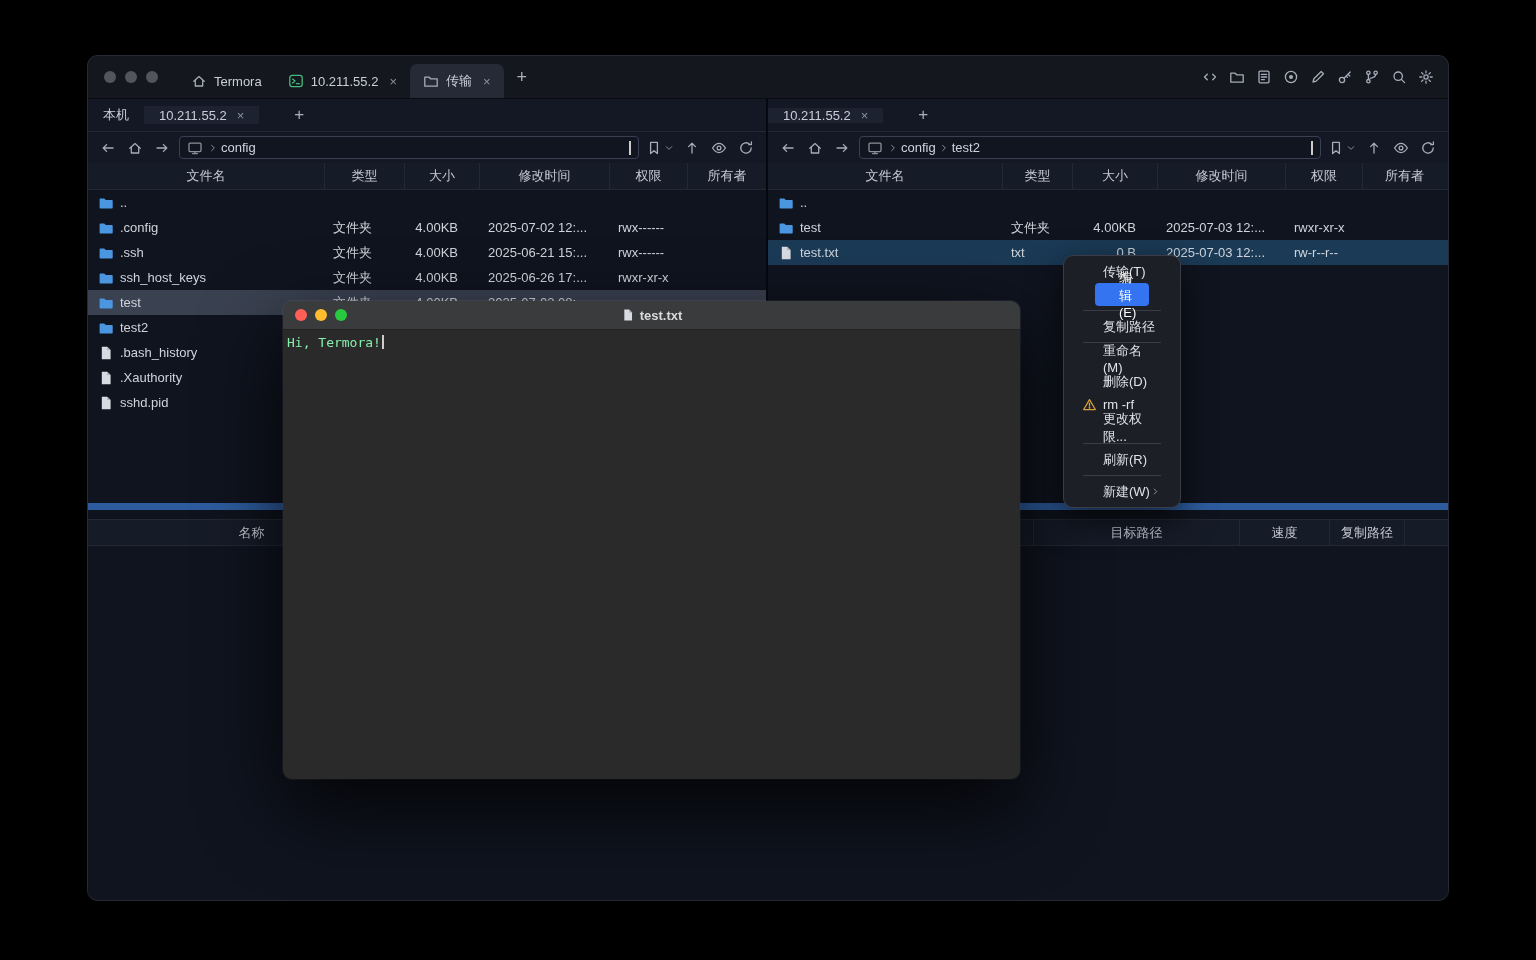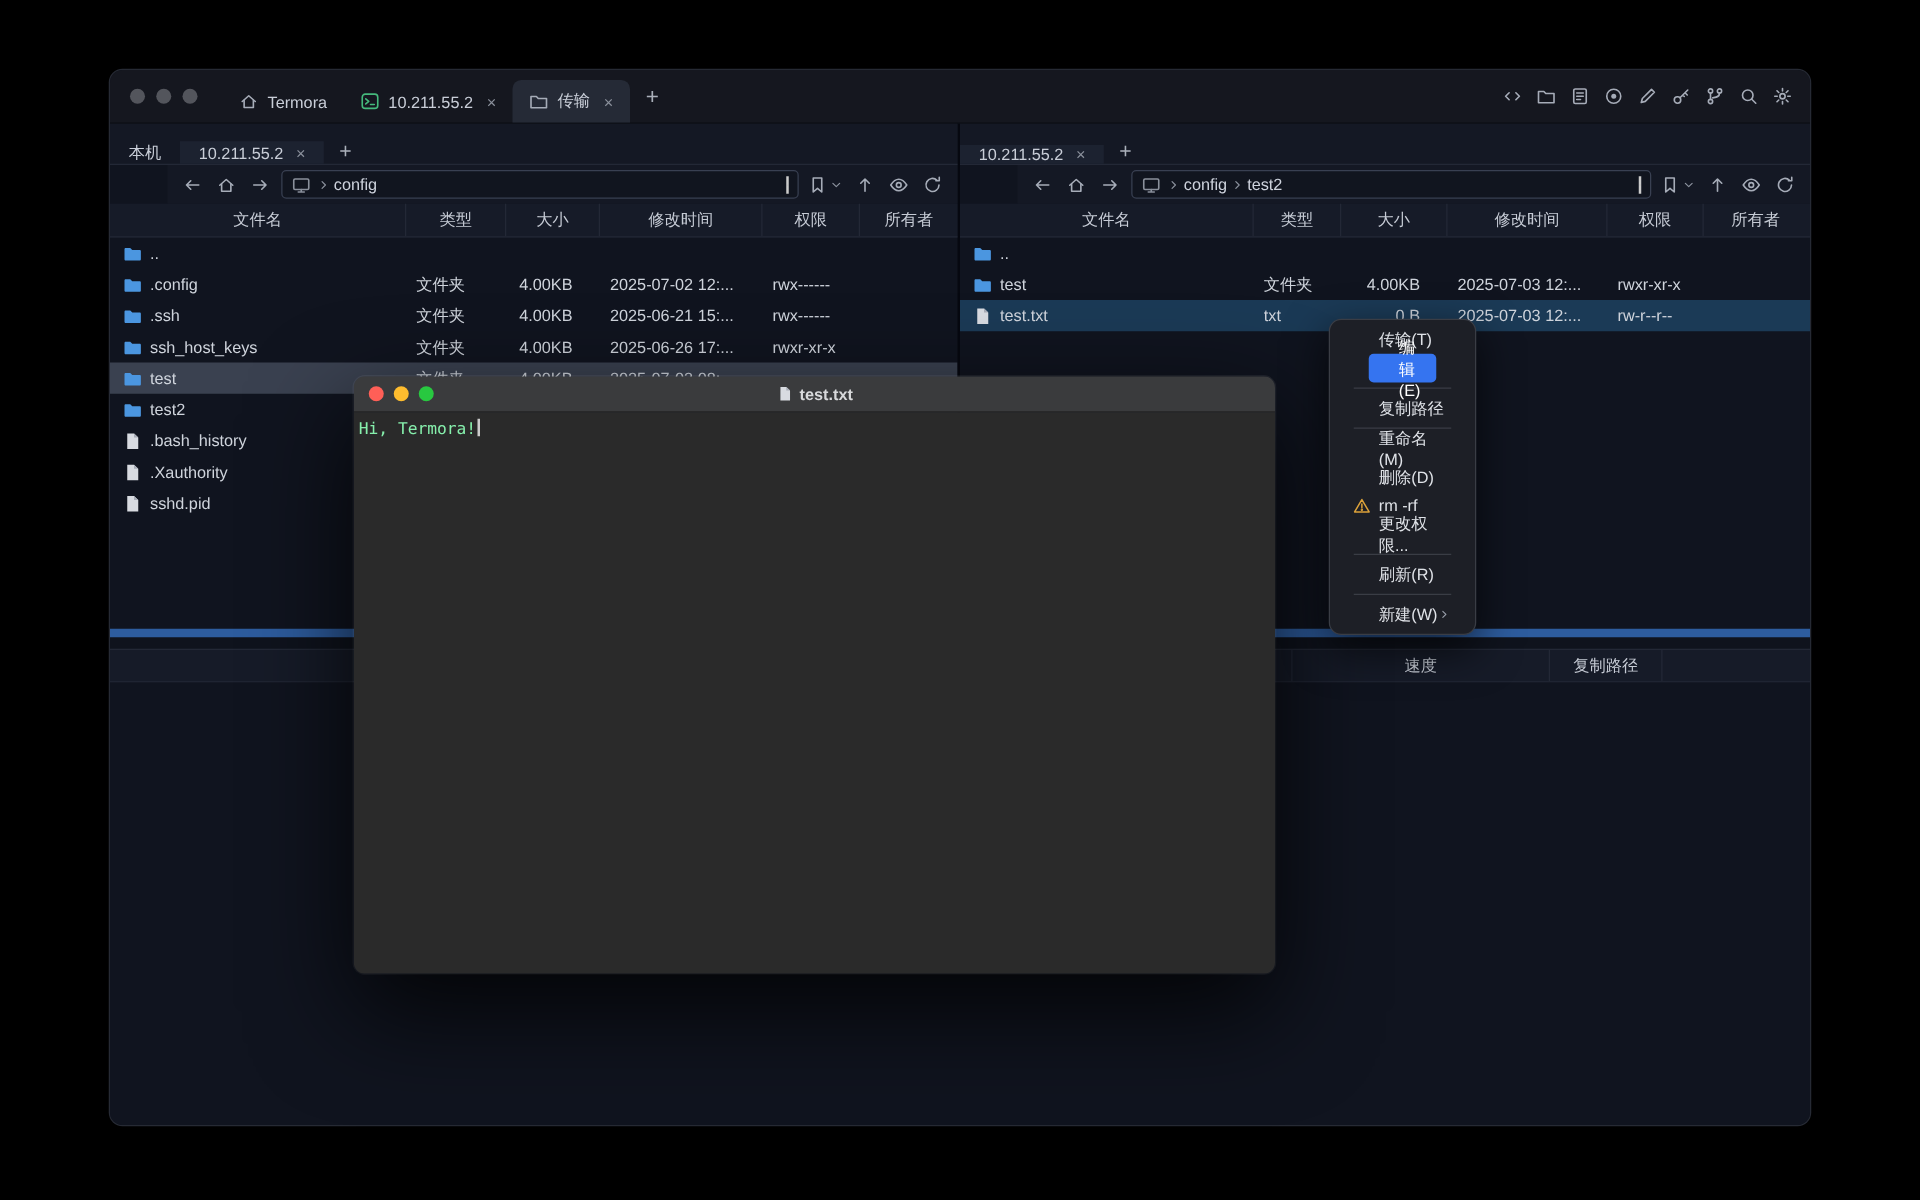--- a/index.html
+++ b/index.html
@@ -32,27 +32,27 @@
   .tab-close { font-size:13px; color:#8b919c; margin-left:4px; line-height:1; }
   .tb-plus { font-size:18px; color:#aab0ba; padding:0 13px; line-height:1; }
   .tb-actions { margin-left:auto; display:flex; gap:7px; padding-right:12px; }
   .icon-btn { width:20px; height:22px; display:flex; align-items:center; justify-content:center; color:#9aa0ab; }
 
   
   .panes { flex:0 0 404px; display:flex; }
   .pane { display:flex; flex-direction:column; background:#10141f; }
   .pane-left  { width:680px; border-right:2px solid #060810; --cols:237px 80px 75px 130px 78px 78px; }
   .pane-right { width:680px; --cols:235px 70px 85px 128px 77px 83px; }
-  .pane-tabs { flex:0 0 33px; background:#141824; border-bottom:1px solid #232836; display:flex; align-items:flex-end; }
+  .pane-tabs { flex:0 0 33px; background:#141824; border-bottom:1px solid #232836; display:flex; align-items:center;gap:23px; }
   .ptab-wrap { display:flex; }
   .ptab { display:flex; align-items:center; padding:0 15px; gap:6px; color:#c9ced8; }
   .ptab.active { background:#1c2230; }
   .ptab-plus { display:flex; align-items:center; padding:0 12px; color:#aab0ba; font-size:17px; }
 
-  .toolbar { flex:0 0 31px; background:#141824; display:flex; align-items:center; gap:7px; padding:0 10px;margin-left:46px; }
+  .toolbar { flex:0 0 31px; background:#141824; display:flex; align-items:center; gap:7px; padding:0 10px; }
   .tool-btn { display:flex; align-items:center; justify-content:center; min-width:20px; height:24px; color:#a6acb8; }
   .tool-btn.bm { gap:1px; }
   .pathbox { flex:1; height:23px; border:1px solid #394052; border-radius:4px; background:#11151f; display:flex; align-items:center; gap:4px; padding:0 7px; }
   .pb-seg { display:flex; align-items:center; gap:2px; flex:1; }
   .pb-item { color:#ced3dd; }
   .pathbox .caret { margin-left:auto; }
 
   .grid-header { flex:0 0 27px; display:grid; grid-template-columns:var(--cols); background:#161b28; border-bottom:1px solid #232836; }
   .gh-cell { display:flex; align-items:center; justify-content:center; border-right:1px solid #232836; color:#c6cbd5; overflow:hidden; }
   .gh-cell:last-child { border-right:none; }
@@ -642,20 +642,21 @@
             </div>
           </div>
       </section>
 
     </div>
 
     <div class="splitter"></div>
     <div class="transfer-gap"></div>
 
     <div class="transfer-header">
+      <div class="th-cell">名称</div>
       <div class="th-cell"></div>
       <div class="th-cell">目标路径</div>
       <div class="th-cell">速度</div>
       <div class="th-cell">复制路径</div>
       <div class="th-cell"></div>
     </div>
     <div class="transfer-body"></div>
 
   </div>
 

